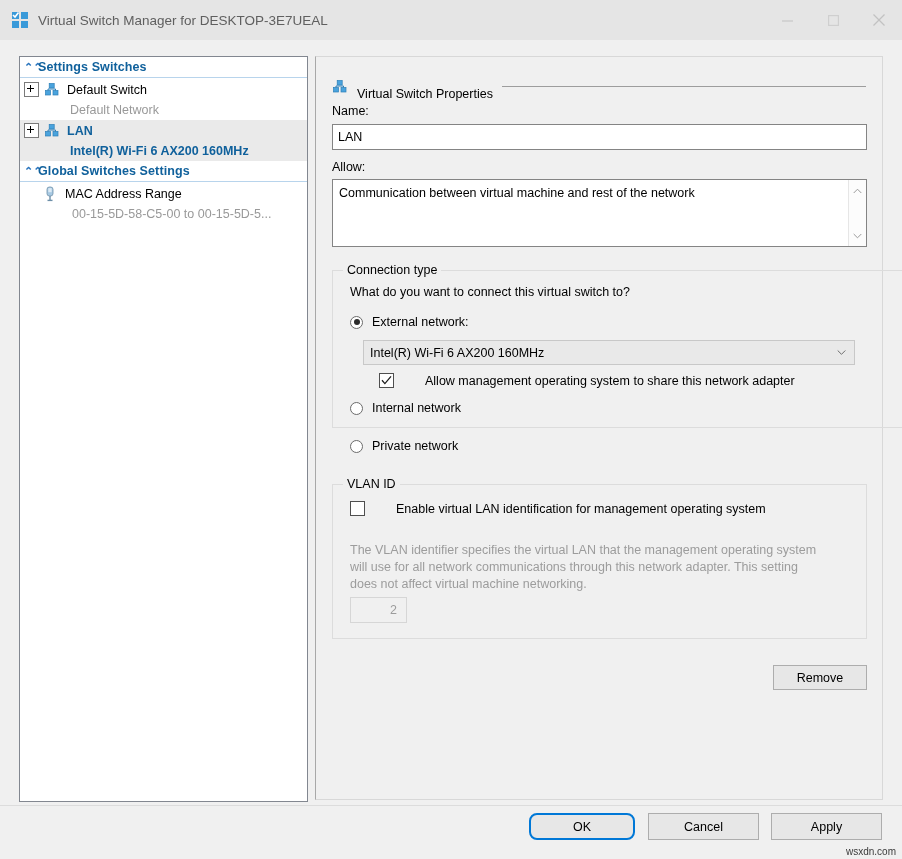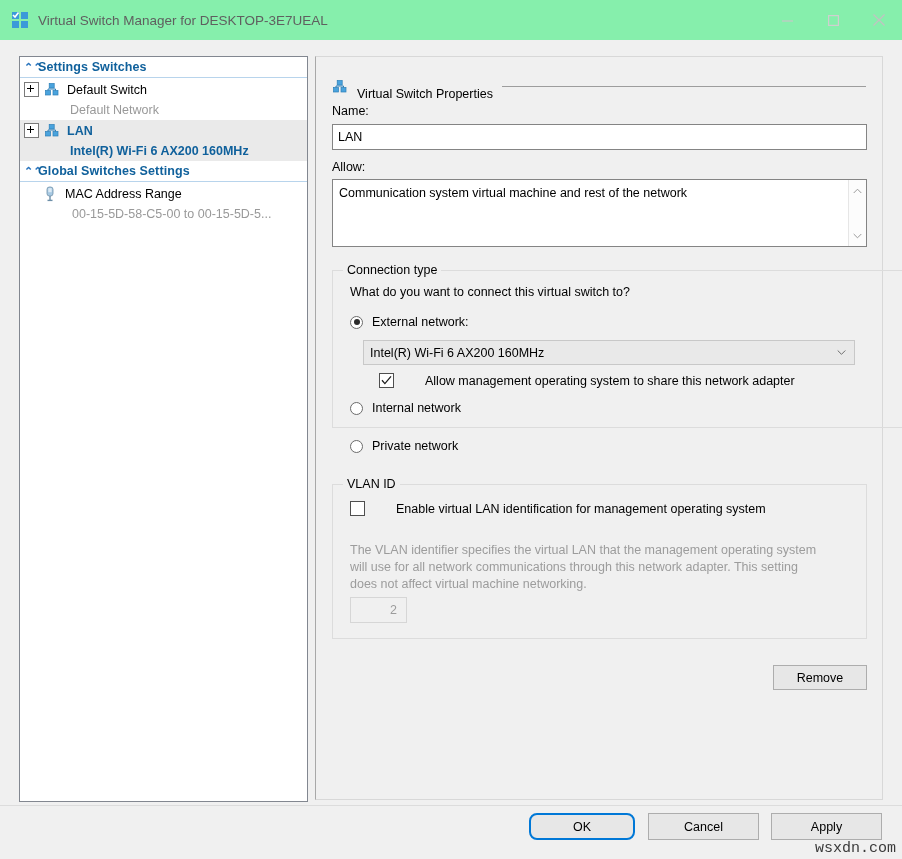--- a/index.html
+++ b/index.html
@@ -13,21 +13,21 @@
     font-family: "Liberation Sans", sans-serif;
     font-size: 12px;
     color: #000000;
     overflow: hidden;
     position: relative;
   }
 
   
   .titlebar {
     height: 40px;
-    background: #86efac;
+    background: #e5e5e5;
     display: flex;
     align-items: center;
     position: relative;
     border-bottom: 1px solid #ffffff;
   }
   .titlebar-icon {
     margin-left: 11px;
     margin-right: 9px;
     width: 18px;
     height: 18px;
@@ -392,23 +392,23 @@
     left: 0;
     right: 0;
     bottom: 53px;
     height: 1px;
     background: #dcdcdc;
   }
   .watermark {
     position: absolute;
     right: 6px;
     bottom: 2px;
-    font-size: 15px;
+    font-size: 10px;
     color: #3a3a3a;
-    font-family: Liberation Mono, monospace;
+    font-family: Liberation Sans, sans-serif;
     margin-left: 43px;
   }
 </style>
 </head>
 <body>
 
 <div class="titlebar">
   <div class="titlebar-icon">
     <svg width="18" height="18" viewBox="0 0 18 18">
       <rect x="1" y="1" width="7" height="7" fill="#3a9ad9"></rect>
@@ -519,21 +519,21 @@
       </span>
       <span class="section-head-label">Virtual Switch Properties</span>
       <span class="section-rule"></span>
     </div>
 
     <div class="field-label" style="left:16px; top:47px;">Name:</div>
     <input class="txt-input" style="left: 16px; top: 67px; width: 535px; height: 26px;" value="LAN">
 
     <div class="field-label" style="left:16px; top:103px;">Allow:</div>
     <div class="notes-box" style="left:16px; top:122px; width:535px; height:68px;">
-      <div class="notes-text">Communication system virtual machine and rest of the network</div>
+      <div class="notes-text">Communication between virtual machine and rest of the network</div>
       <div class="notes-scroll">
         <div class="scroll-arrow up">
           <svg width="9" height="6" viewBox="0 0 9 6">
               <path d="M0.7 5 L4.5 1.2 L8.3 5" stroke="#9a9a9a" stroke-width="1" fill="none"></path>
             </svg>
         </div>
         <div class="scroll-arrow down">
           <svg width="9" height="6" viewBox="0 0 9 6">
               <path d="M0.7 1 L4.5 4.8 L8.3 1" stroke="#9a9a9a" stroke-width="1" fill="none"></path>
             </svg>

